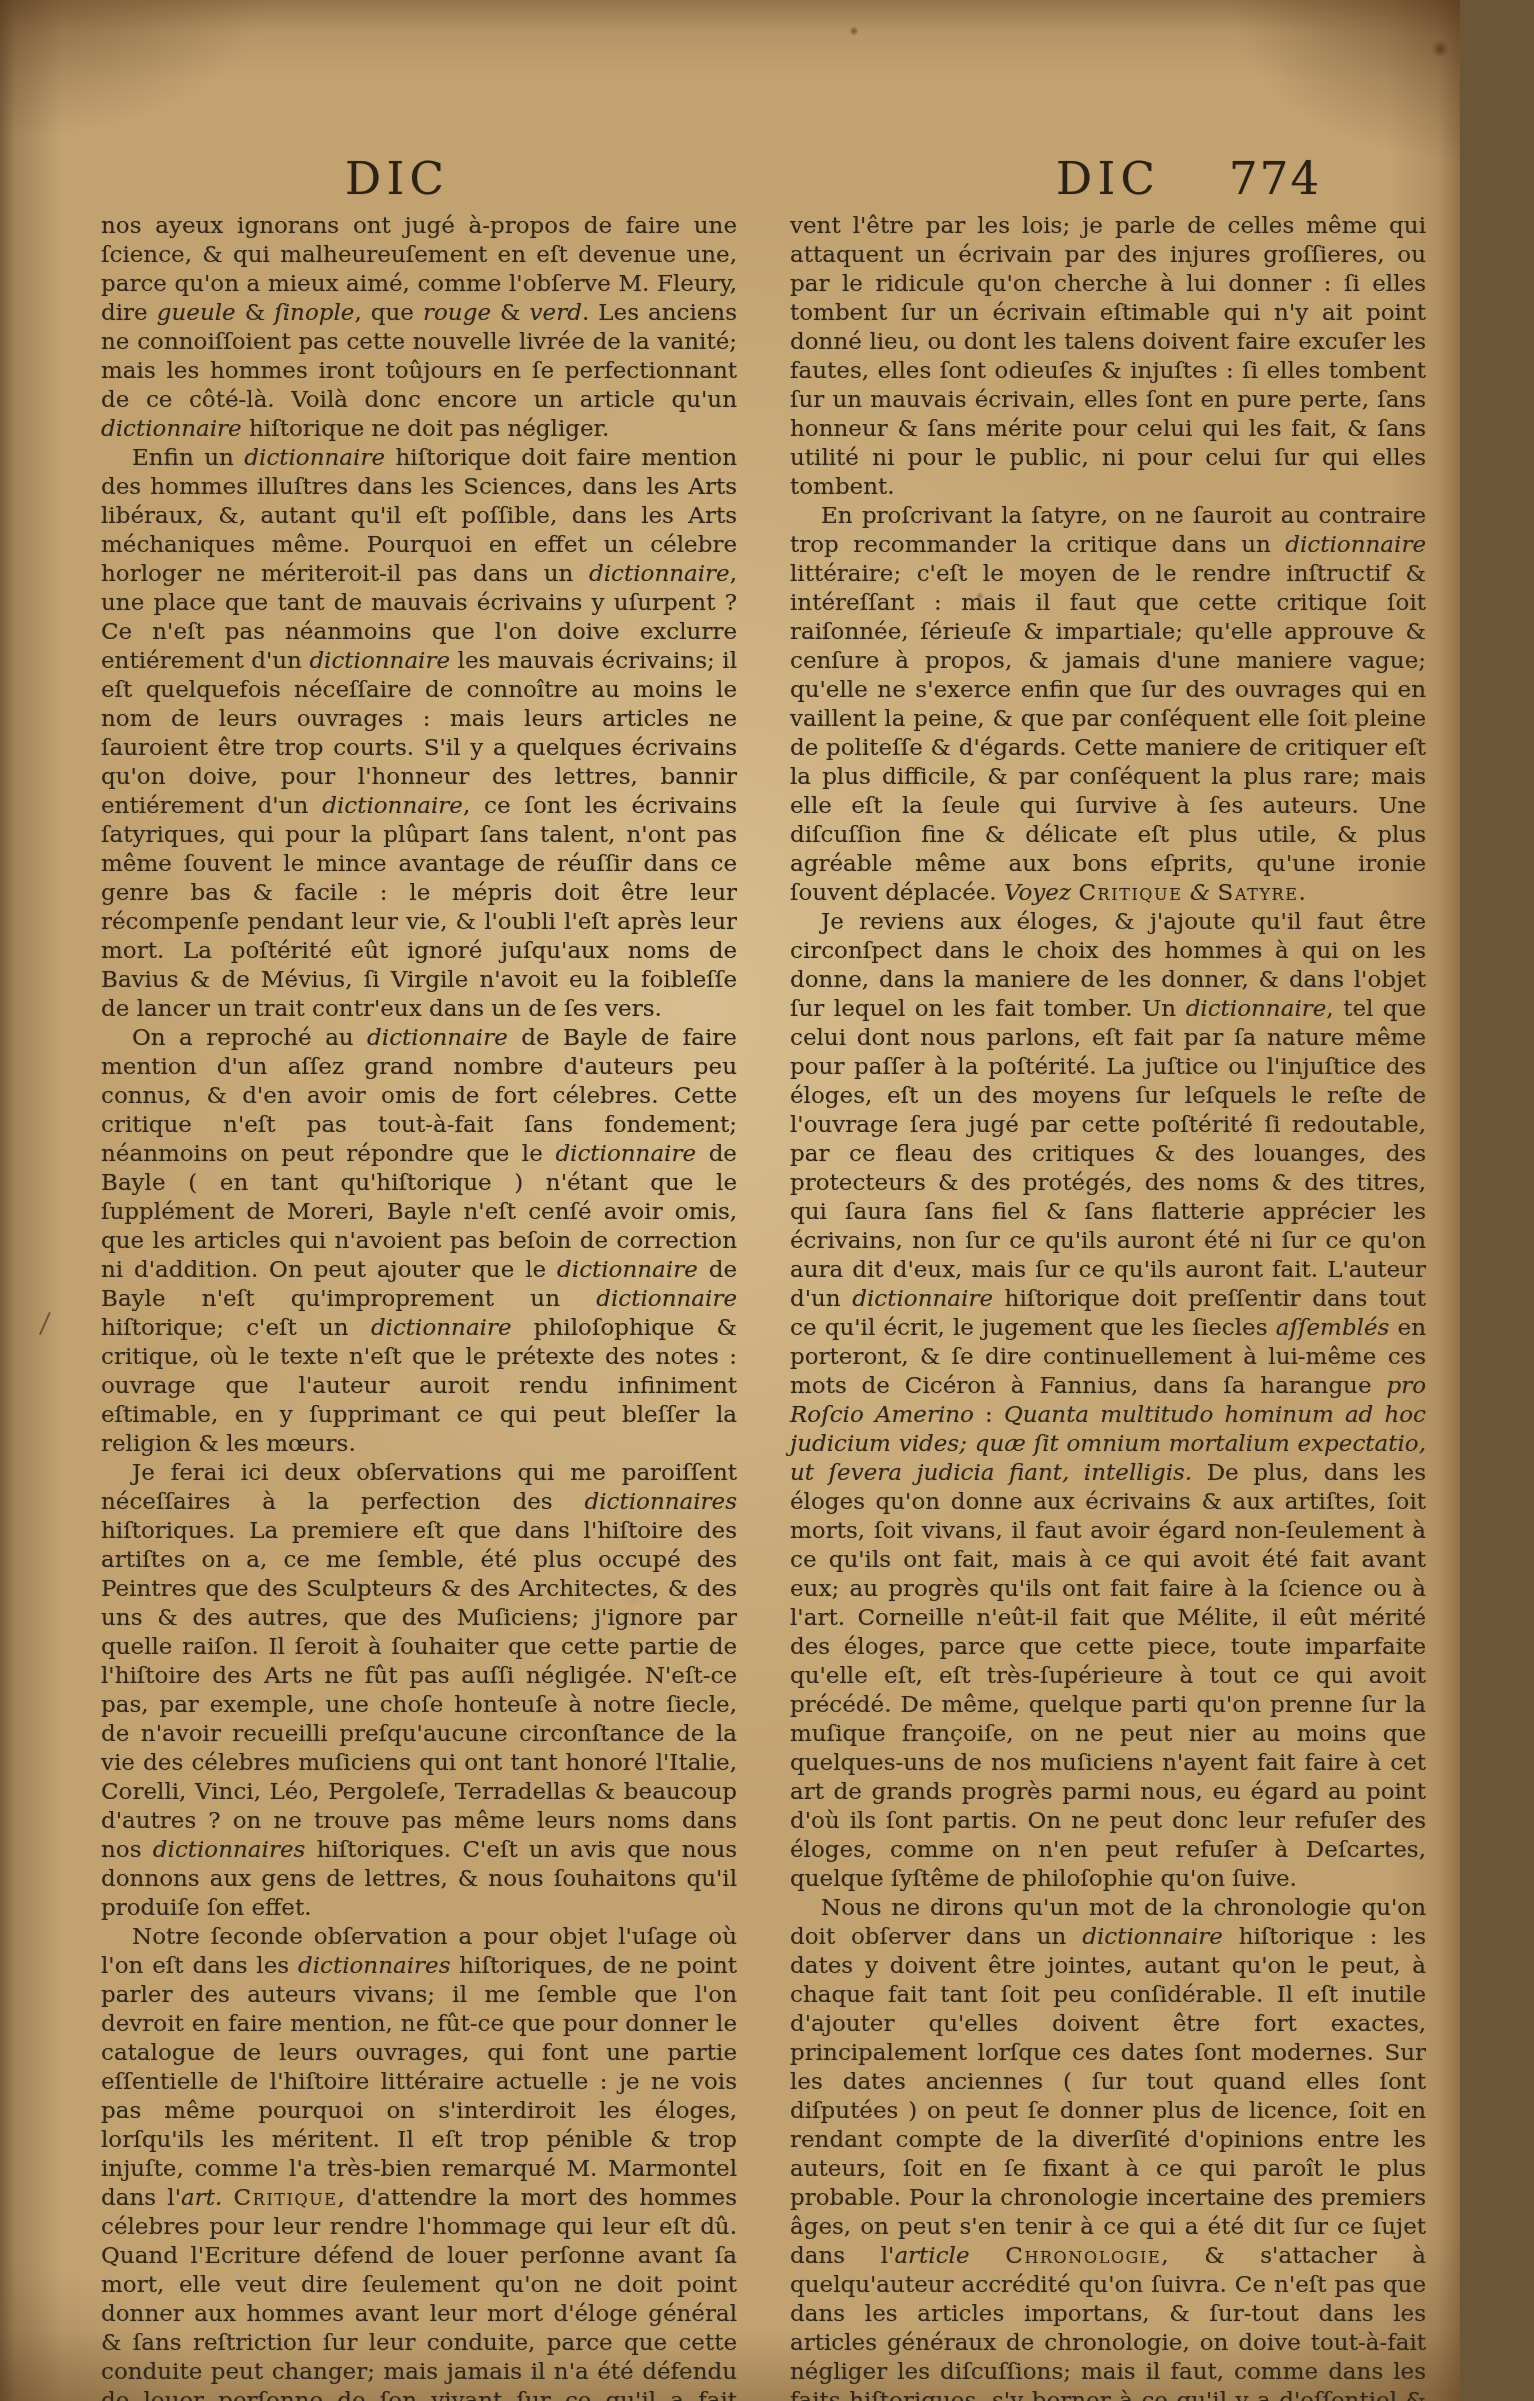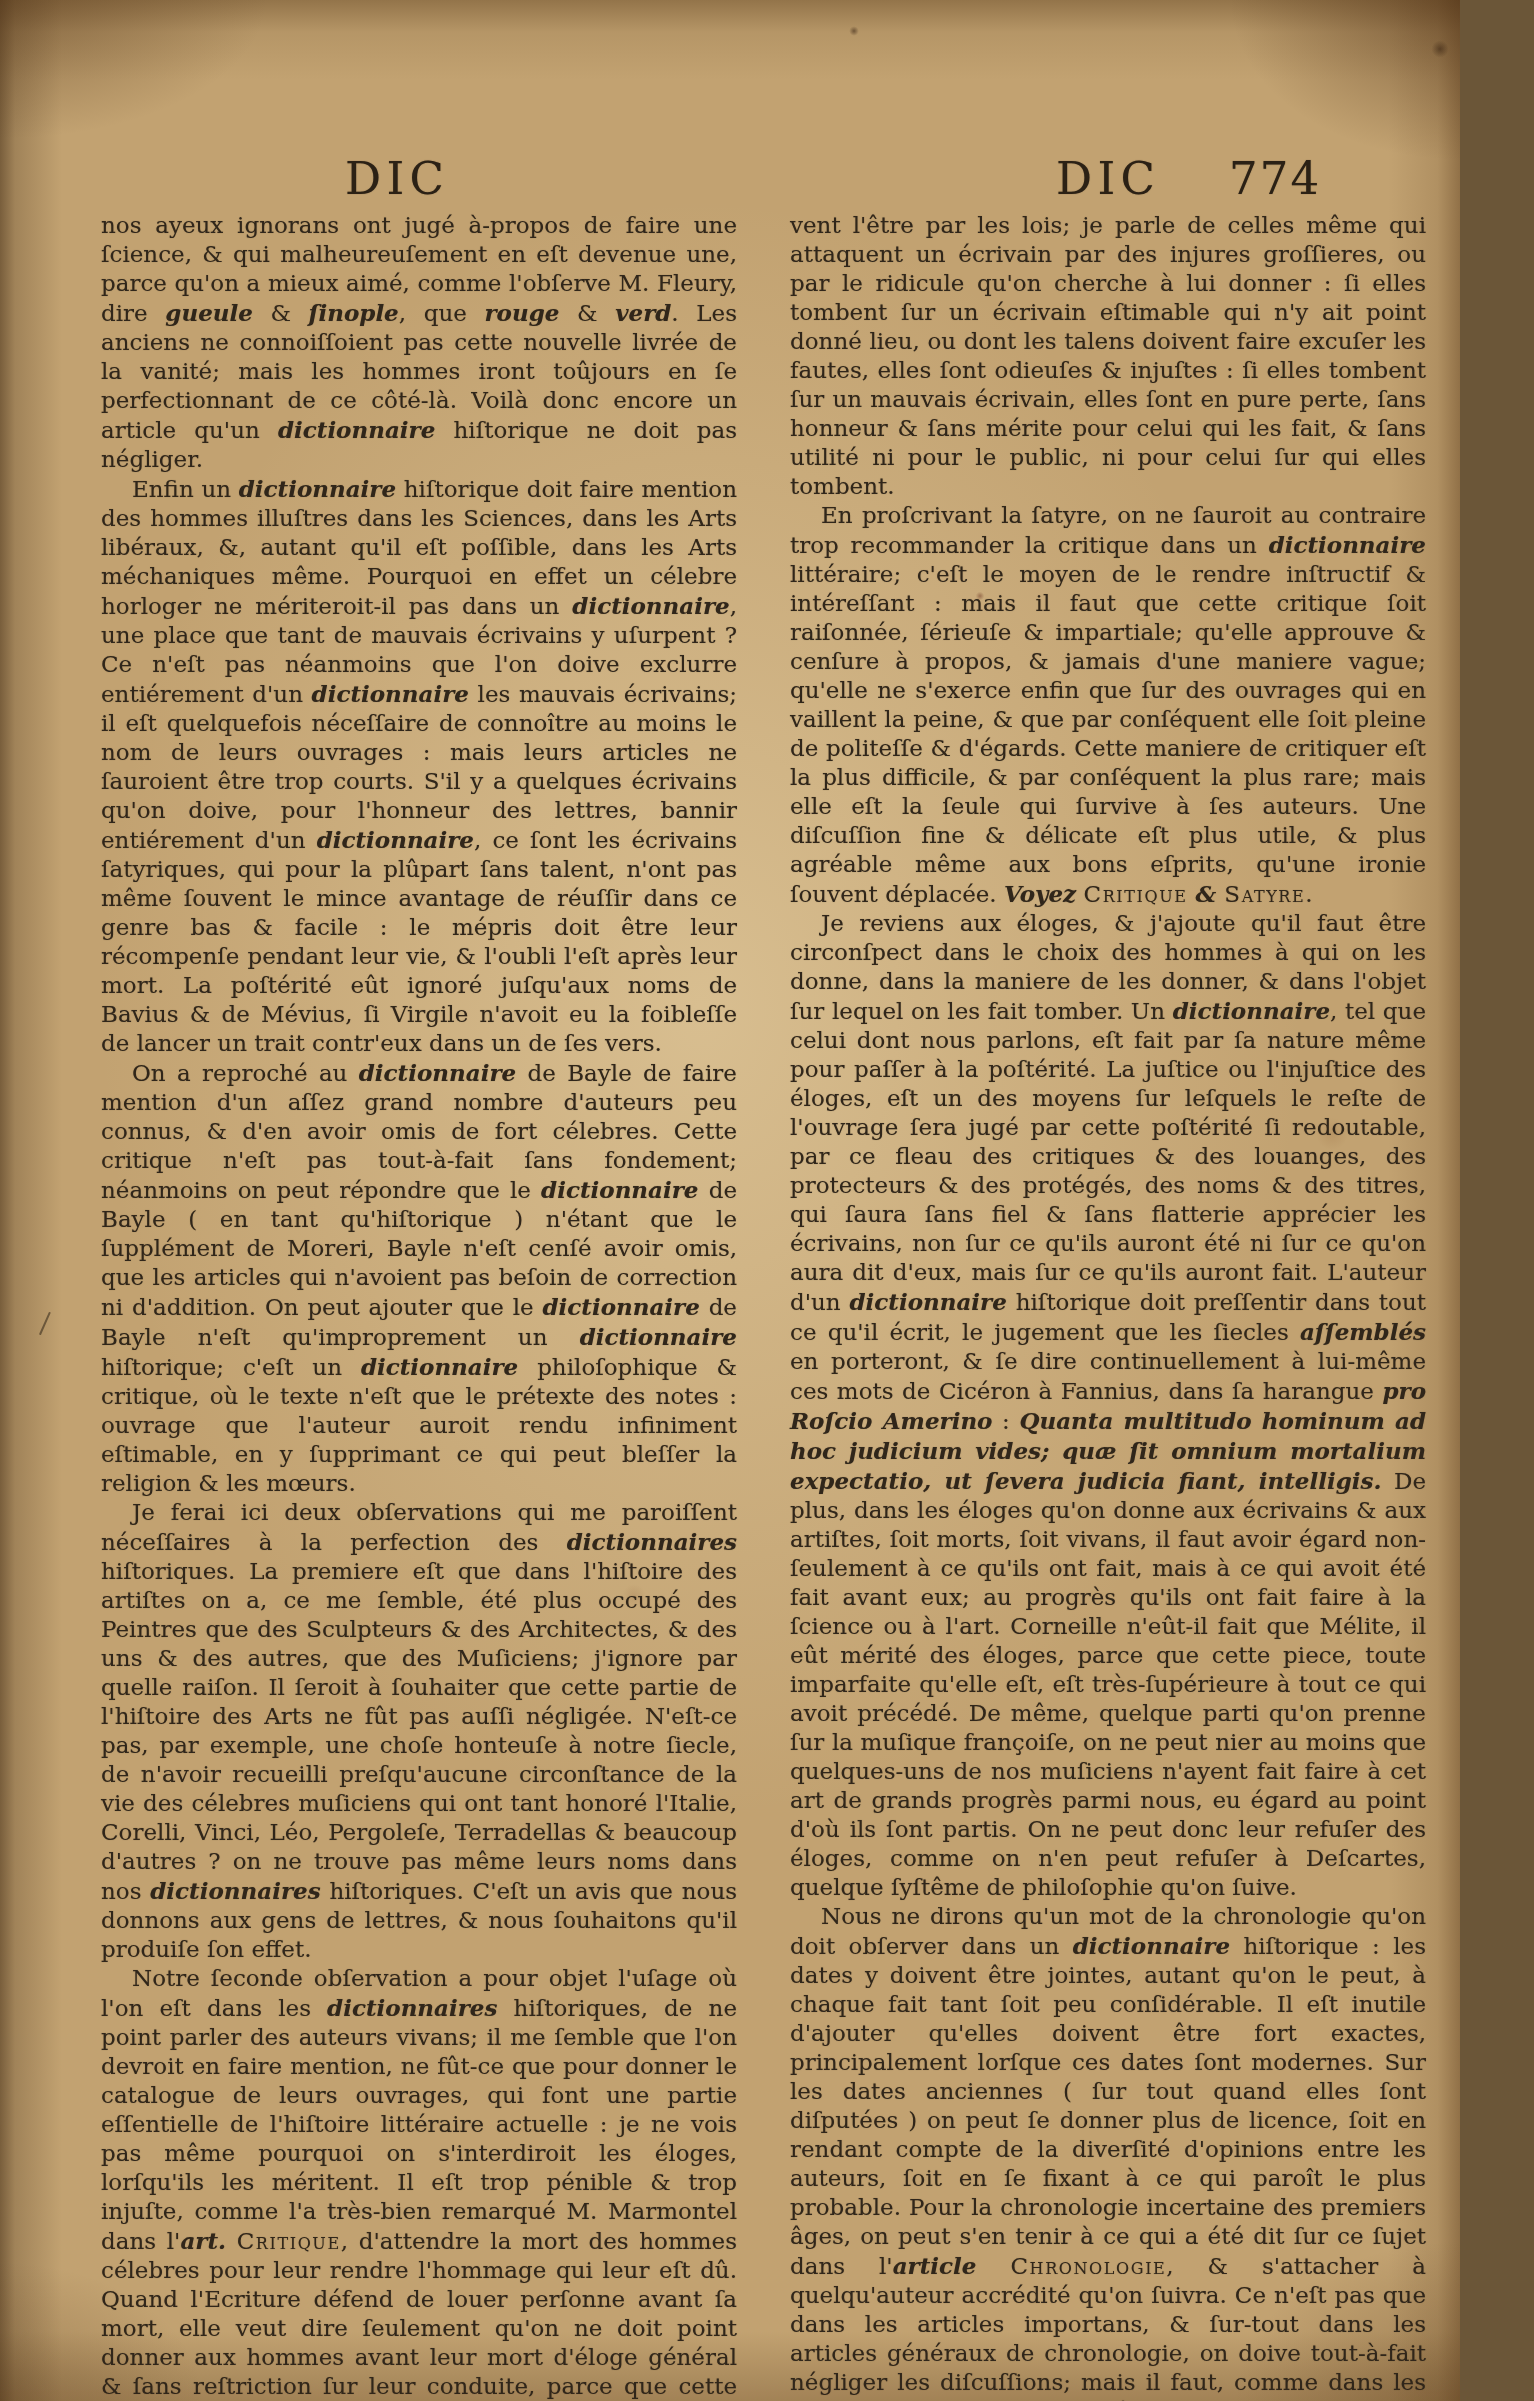--- a/index.html
+++ b/index.html
@@ -42,21 +42,21 @@
     position:absolute; top:211px; width:636px;
     font-size:23px; line-height:29px;
     text-align:justify;
     text-shadow:0 0 1.1px rgba(48,36,22,0.35);
     hyphens:none;
   }
   .col-left{left:101px;}
   .col-right{left:790px;}
   .para{margin:0; text-indent:0;}
   .para.indent{text-indent:31px;}
-  .it{font-style:italic;font-weight:bold;}
+  .it{font-style:italic;}
   .sc{font-variant:small-caps; letter-spacing:1.6px;}
   .margin-mark{
     position:absolute; left:44px; top:1311px;
     width:2.1px; height:24.6px; background:rgba(48,36,22,0.55);
     transform:rotate(24deg); border-radius:1.1px;
   }
 </style>
 </head>
 <body>
 

